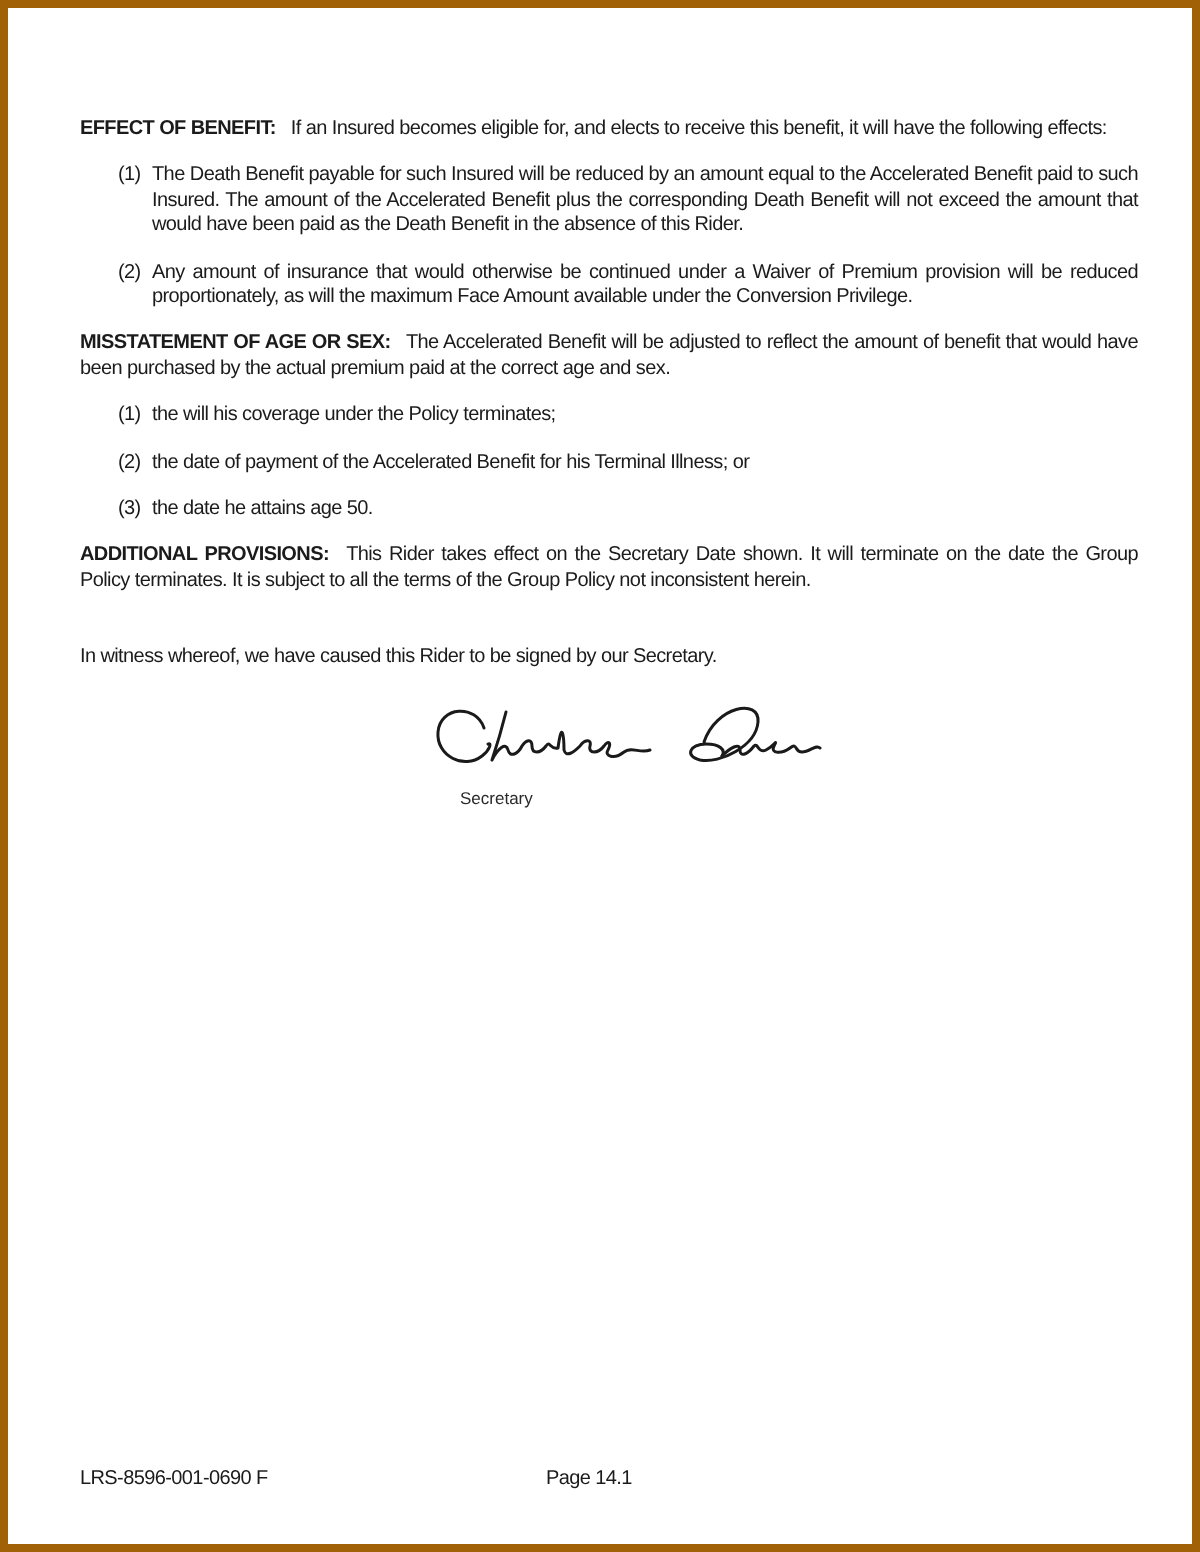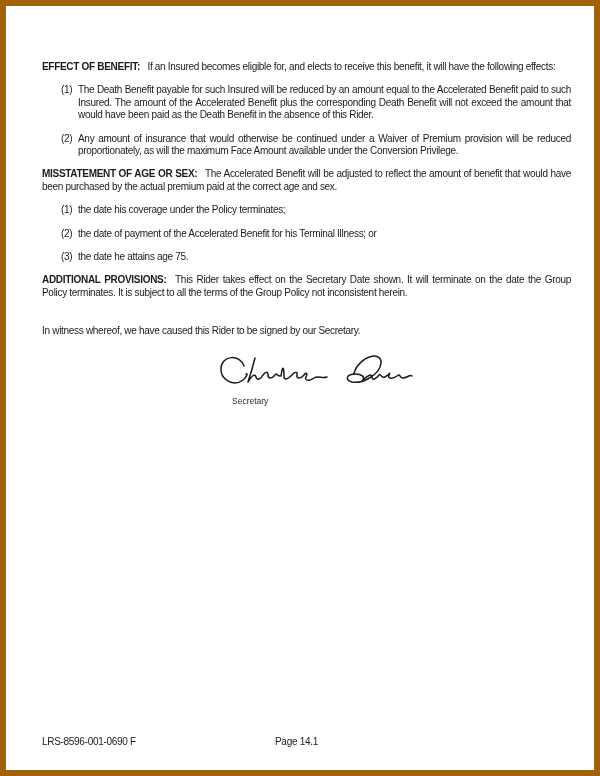--- a/index.html
+++ b/index.html
@@ -2,21 +2,21 @@
 <html><head>
 <meta charset="utf-8">
 <style>
   * { margin: 0; padding: 0; box-sizing: border-box; }
   html, body { background: #ffffff; }
   .page {
     position: relative;
     width: 600px;
     height: 776px;
     background: #ffffff;
-    border: 6px solid #a16207;
+    border: 4px solid #a16207;
     font-family: "Liberation Sans", "DejaVu Sans", sans-serif;
     font-size: 10px;
     letter-spacing: -0.3px;
     line-height: 12.4px;
     color: #1b1b1b;
     overflow: hidden;
   }
   .content {
     position: absolute;
     top: 55px;
@@ -92,29 +92,29 @@
 
     <p class="para">
       <span class="head">MISSTATEMENT OF AGE OR SEX:</span>
       <span>The Accelerated Benefit will be adjusted to reflect the amount of benefit that would have been purchased by the actual premium paid at the correct age and sex.</span>
     </p>
 
 
     <div class="list">
       <div class="list-item">
         <span class="list-num">(1)</span>
-        <span>the date his coverage under the Policy terminates;</span>
+        <span>the will his coverage under the Policy terminates;</span>
       </div>
       <div class="list-item">
         <span class="list-num">(2)</span>
         <span>the date of payment of the Accelerated Benefit for his Terminal Illness; or</span>
       </div>
       <div class="list-item">
         <span class="list-num">(3)</span>
-        <span>the date he attains age 75.</span>
+        <span>the date he attains age 50.</span>
       </div>
     </div>
 
     <p class="para">
       <span class="head">ADDITIONAL PROVISIONS:</span>
       <span>This Rider takes effect on the Secretary Date shown.  It will terminate on the date the Group Policy terminates.  It is subject to all the terms of the Group Policy not inconsistent herein.</span>
     </p>
 
     <p class="para witness">In witness whereof, we have caused this Rider to be signed by our Secretary.</p>
 

